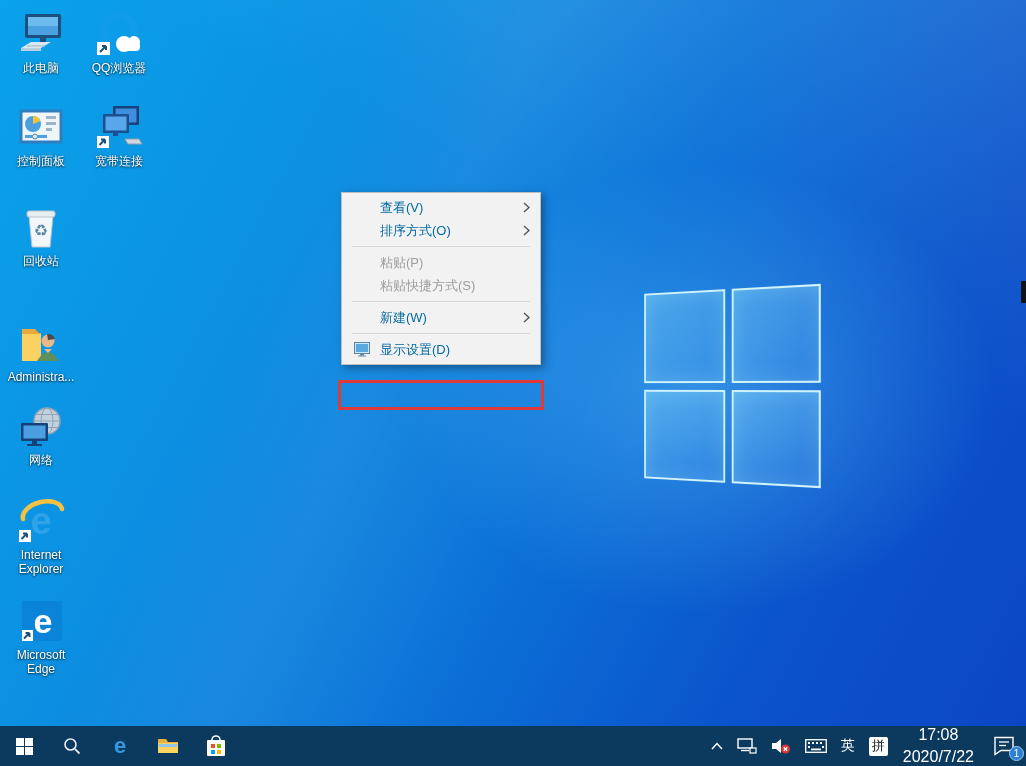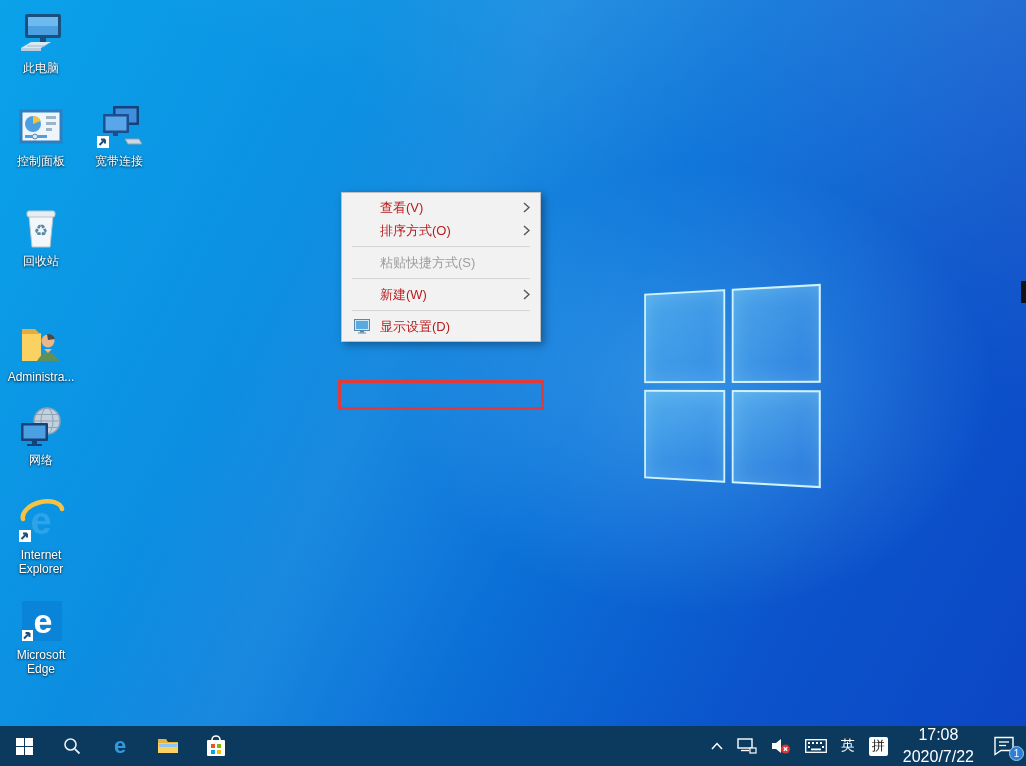--- a/index.html
+++ b/index.html
@@ -27,21 +27,21 @@
   
   .dcell { position:absolute; width:78px; text-align:center; cursor:default; }
   .dicon { width:48px; height:48px; margin:0 auto; display:block; }
   .dlabel { display:block; margin-top:3px; font-size:12px; color:#fff; line-height:1.2;
     text-shadow:0 1px 2px rgba(0,0,0,0.65), 0 0 3px rgba(0,0,0,0.4); }
 
   
   .menu { position:absolute; left:341px; top:192px; width:200px; background:#f2f2f2;
     border:1px solid #bfbfbf; box-shadow:3px 3px 8px rgba(0,0,0,0.35); padding:3px 0; z-index:5; }
   .mi { position:relative; height:23px; line-height:23px; padding-left:38px;
-    font-size:13px; color:#b91c1c; white-space:nowrap; }
+    font-size:13px; color:#0369a1; white-space:nowrap; }
   .mi.disabled { color:#9d9d9d; }
   .chev { position:absolute; right:10px; top:6px; width:7px; height:11px; }
   .micon { position:absolute; left:12px; top:4px; width:16px; height:15px; }
   .msep { height:1px; background:#d6d6d6; margin:4px 10px; }
   .redbox { position:absolute; left:-4px; right:-4px; top:187px; height:30px;
     border:3px solid #e03a3a; z-index:6; pointer-events:none; }
 
   
   .taskbar { position:absolute; left:0; bottom:0; width:1026px; height:40px; background:#0b3a5e;
     display:flex; align-items:center; z-index:10; }
@@ -79,20 +79,32 @@
       <rect x="11" y="7" width="30" height="18" fill="#4aa0e0"></rect>
       <rect x="11" y="7" width="30" height="9" fill="#6dbbee"></rect>
       <rect x="23" y="28" width="6" height="4" fill="#1b4f7e"></rect>
       <polygon points="4,38 14,32 34,32 24,38" fill="#d9e8f5"></polygon>
       <polygon points="4,38 24,38 24,41 4,41" fill="#b9cede"></polygon>
       <line x1="10" y1="36" x2="28" y2="36" stroke="#9fb6c9" stroke-width="1"></line>
     </svg>
     <span class="dlabel">此电脑</span>
   </div>
 
+  <div class="dcell" style="left:80px;top:10px">
+    <svg class="dicon" viewBox="0 0 48 48">
+      <circle cx="24" cy="21" r="15" fill="none" stroke="#0f9ce8" stroke-width="9"></circle>
+      <rect x="33" y="30" width="7" height="7" fill="#0f9ce8" transform="rotate(45 36 33)"></rect>
+      <circle cx="29" cy="34" r="8" fill="#fff"></circle>
+      <circle cx="39" cy="32" r="6" fill="#fff"></circle>
+      <rect x="25" y="32" width="20" height="9" rx="4" fill="#fff"></rect>
+      <rect x="2" y="32" width="13" height="13" fill="#fff"></rect>
+      <path d="M5 42 L11 36 M11 36 h-4 M11 36 v4" stroke="#1b4f7e" stroke-width="2" fill="none"></path>
+    </svg>
+    <span class="dlabel">QQ浏览器</span>
+  </div>
 
   <div class="dcell" style="left:2px;top:103px">
     <svg class="dicon" viewBox="0 0 48 48">
       <rect x="4" y="8" width="40" height="31" fill="#eef6fc" stroke="#2f7fc0" stroke-width="3"></rect>
       <circle cx="16" cy="21" r="8" fill="#4aa0e0"></circle>
       <path d="M16 21 L16 13 A8 8 0 0 1 23.5 18 Z" fill="#f4c23c"></path>
       <rect x="29" y="13" width="10" height="3" fill="#9db4c6"></rect>
       <rect x="29" y="19" width="10" height="3" fill="#9db4c6"></rect>
       <rect x="29" y="25" width="6" height="3" fill="#9db4c6"></rect>
       <rect x="8" y="32" width="22" height="3" fill="#4aa0e0"></rect>
@@ -180,20 +192,23 @@
         </svg>
     </div>
     <div class="mi">
       <span>排序方式(O)</span>
       <svg class="chev" viewBox="0 0 7 11">
           <polyline points="1,1 6,5.5 1,10" fill="none" stroke="#555" stroke-width="1.4"></polyline>
         </svg>
     </div>
     <div class="msep"></div>
     <div class="mi disabled">
+      <span>粘贴(P)</span>
+    </div>
+    <div class="mi disabled">
       <span>粘贴快捷方式(S)</span>
     </div>
     <div class="msep"></div>
     <div class="mi">
       <span>新建(W)</span>
       <svg class="chev" viewBox="0 0 7 11">
           <polyline points="1,1 6,5.5 1,10" fill="none" stroke="#555" stroke-width="1.4"></polyline>
         </svg>
     </div>
     <div class="msep"></div>

